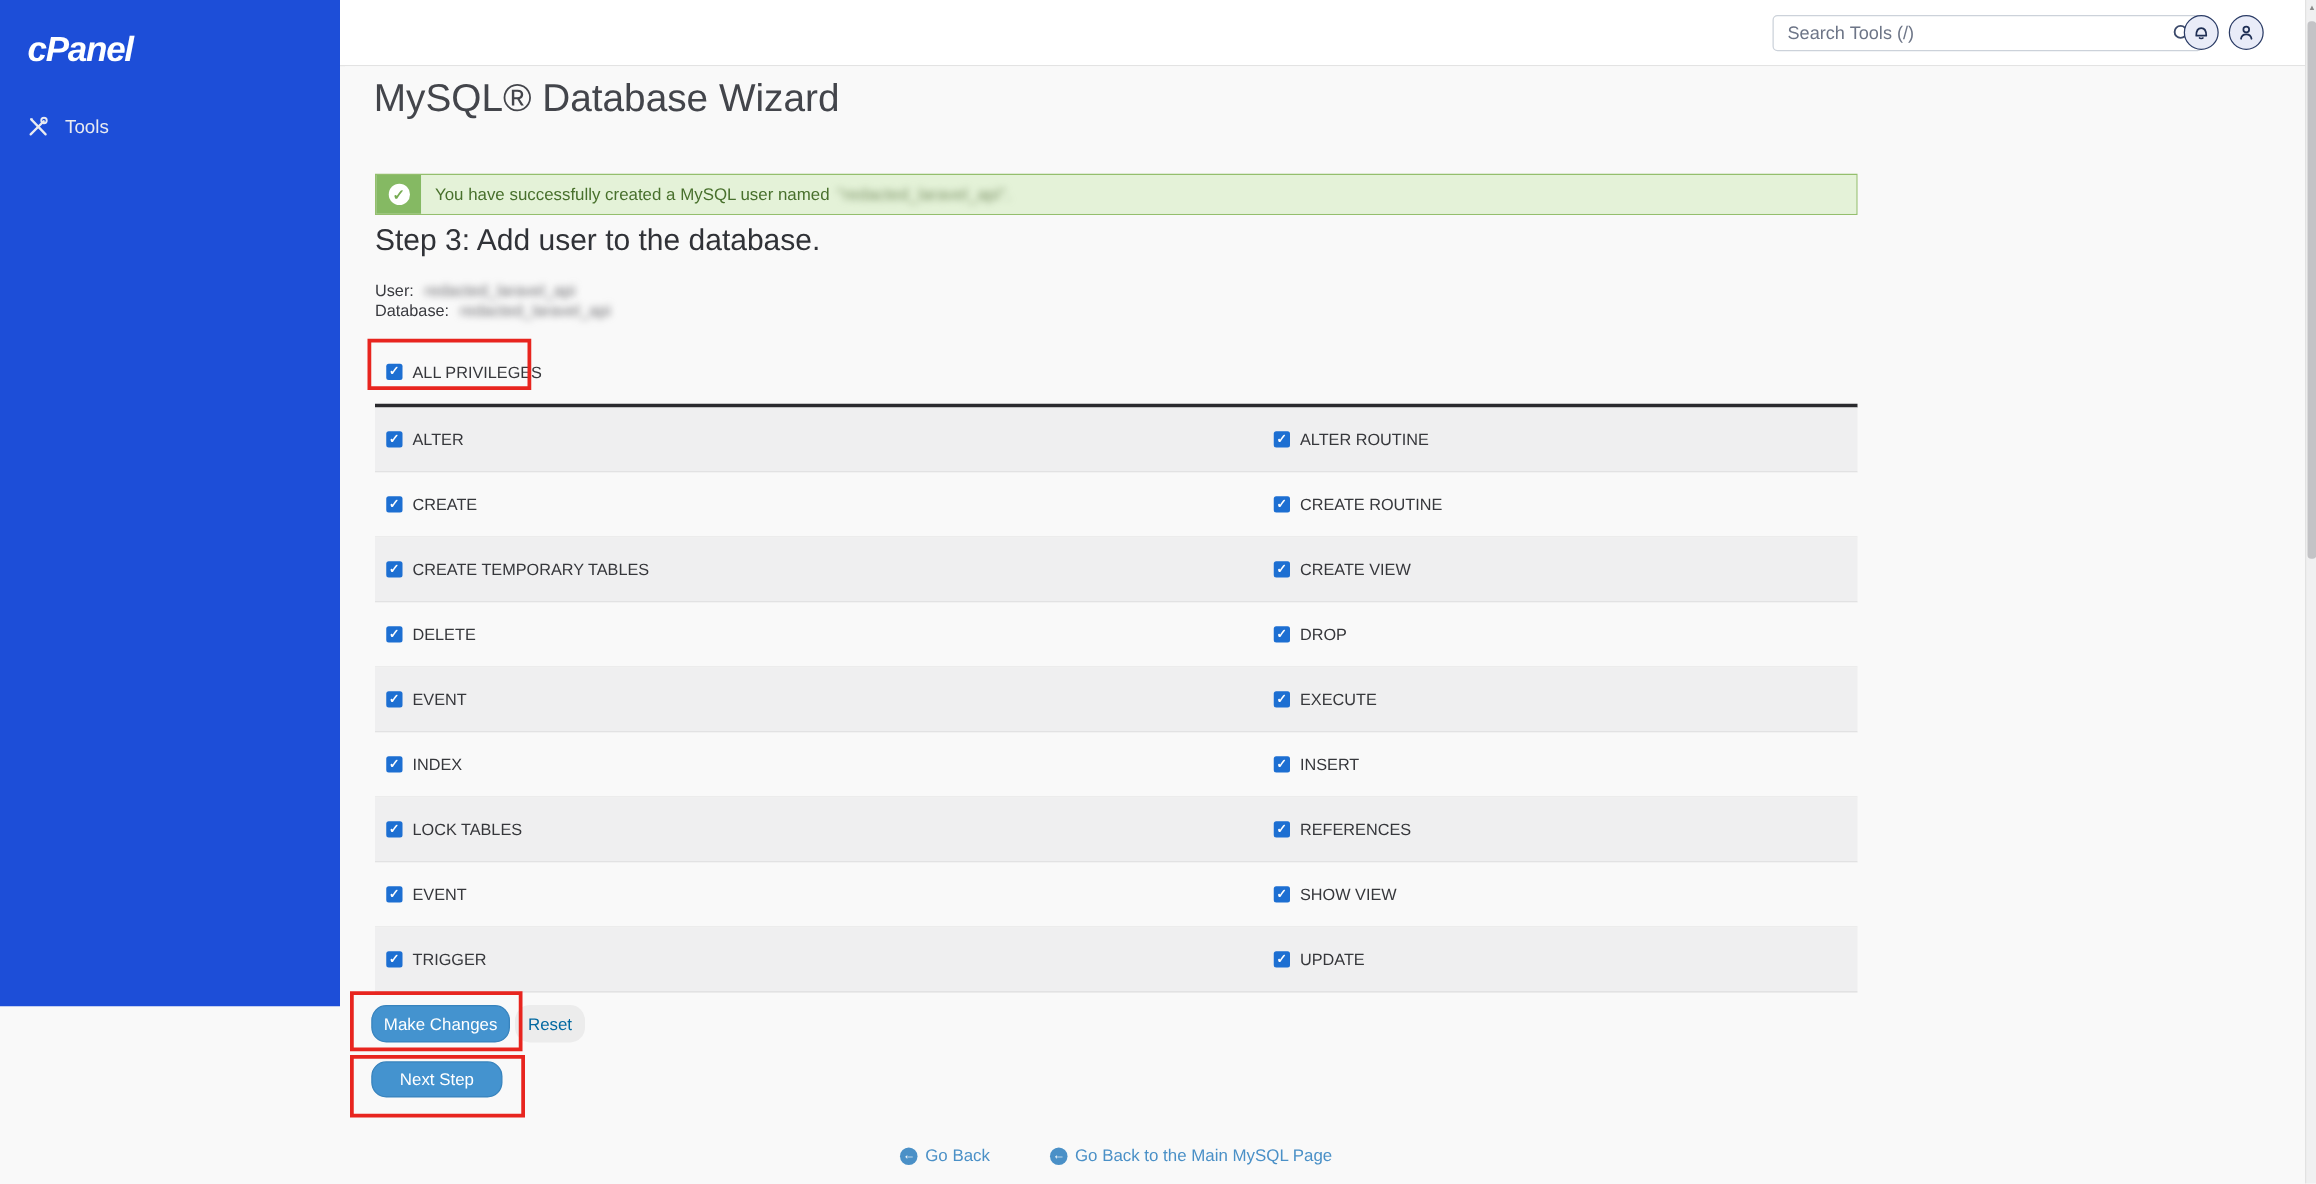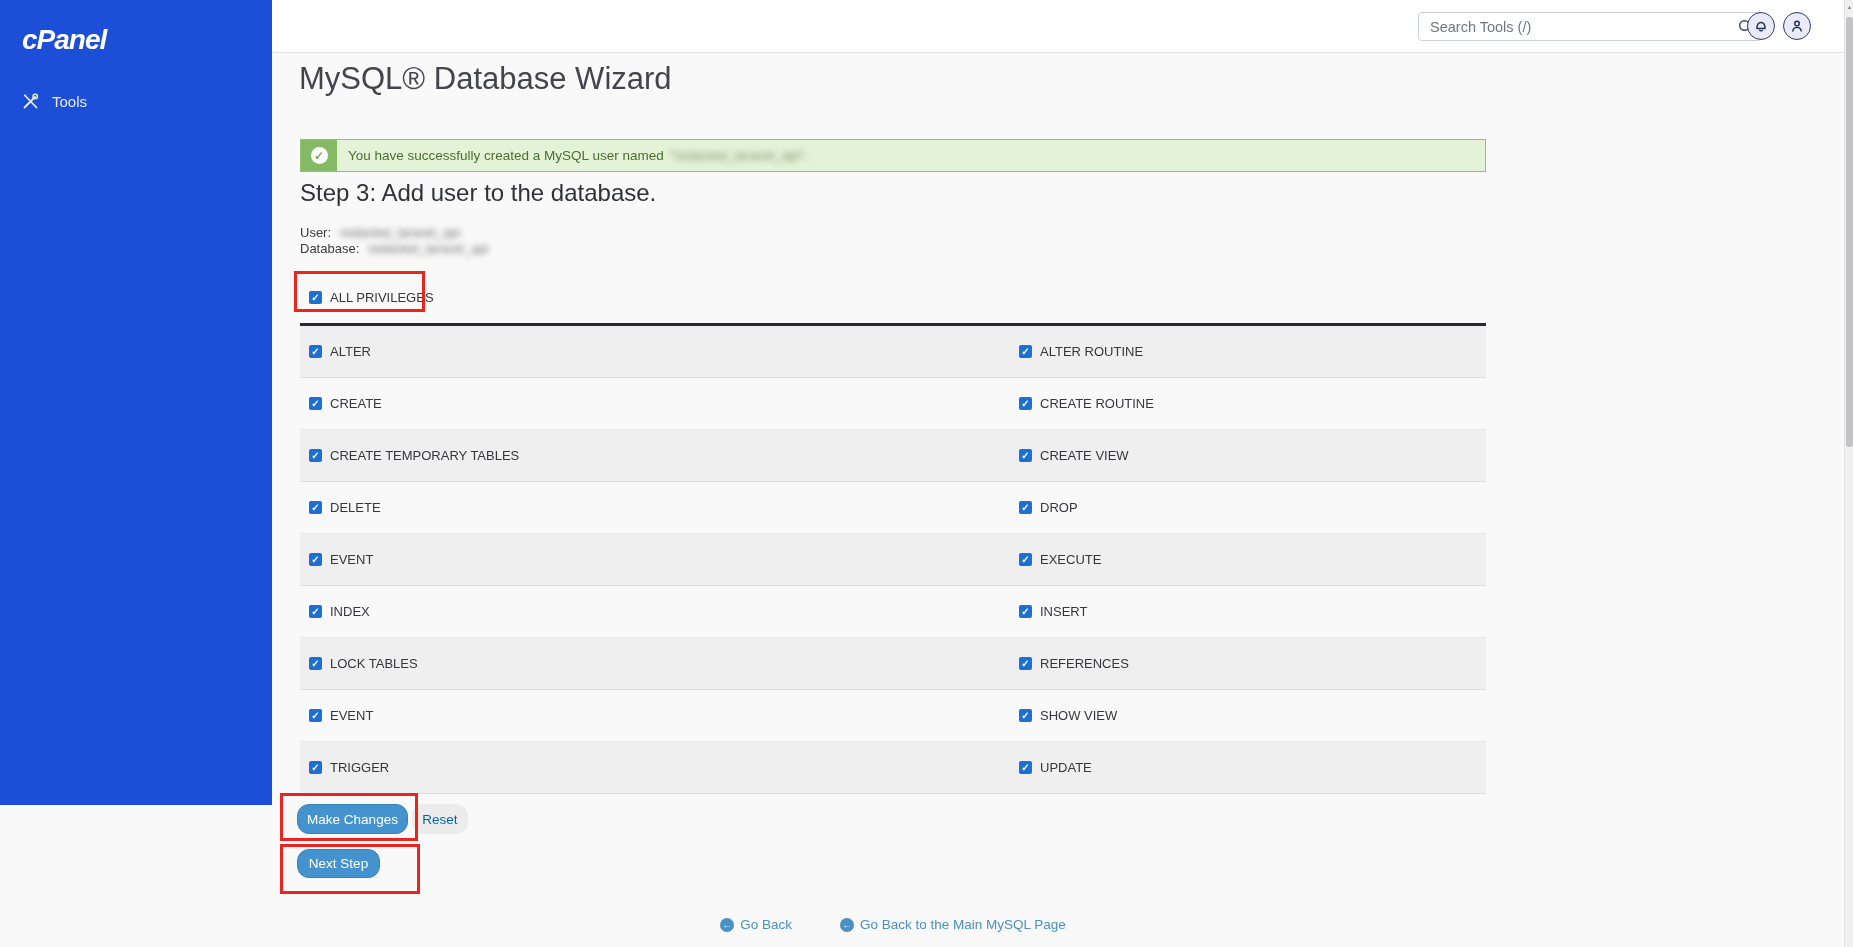--- a/index.html
+++ b/index.html
@@ -61,21 +61,21 @@
   .priv-row { display:grid; grid-template-columns:719px 1fr; height:52px; border-bottom:1px solid rgba(0,0,0,0.07); }
   .priv-row.odd { background:#efeff0; }
   .priv-row.even { background:#f9f9f9; }
   .priv-cell { display:flex; align-items:center; gap:8px; }
   .priv-cell.left { padding-left:9px; }
 
   .btn { border-radius:12px; font-size:13.5px; font-family:"Liberation Sans", sans-serif; cursor:pointer; }
   .btn-blue { background:#4493cf; border:1px solid #3783bd; color:#ffffff; }
   .btn-make { position:absolute; left:21px; top:751px; width:111px; height:30px; }
   .btn-reset { position:absolute; left:136px; top:751px; width:56px; height:30px; background:#ececec; border:none; color:#0369a1; }
-  .btn-next { position:absolute; left:21px; top:796px; width:83px; height:29px;text-align:center; }
+  .btn-next { position:absolute; left:21px; top:796px; width:105px; height:29px;text-align:center; }
 
   .footer { position:absolute; left:24px; top:864px; width:1186px; display:flex; justify-content:center; gap:48px; }
   .footer-link { display:flex; align-items:center; gap:6px; color:#4a90c7; font-size:13.5px; text-decoration:none; cursor:pointer; }
   .arrow-circle { width:14px; height:14px; border-radius:50%; background:#4a90c7; color:#fff; font-size:10px; font-weight:bold; display:flex; align-items:center; justify-content:center; line-height:14px; }
 </style>
 </head>
 <body>
 
 <div id="app">
 

